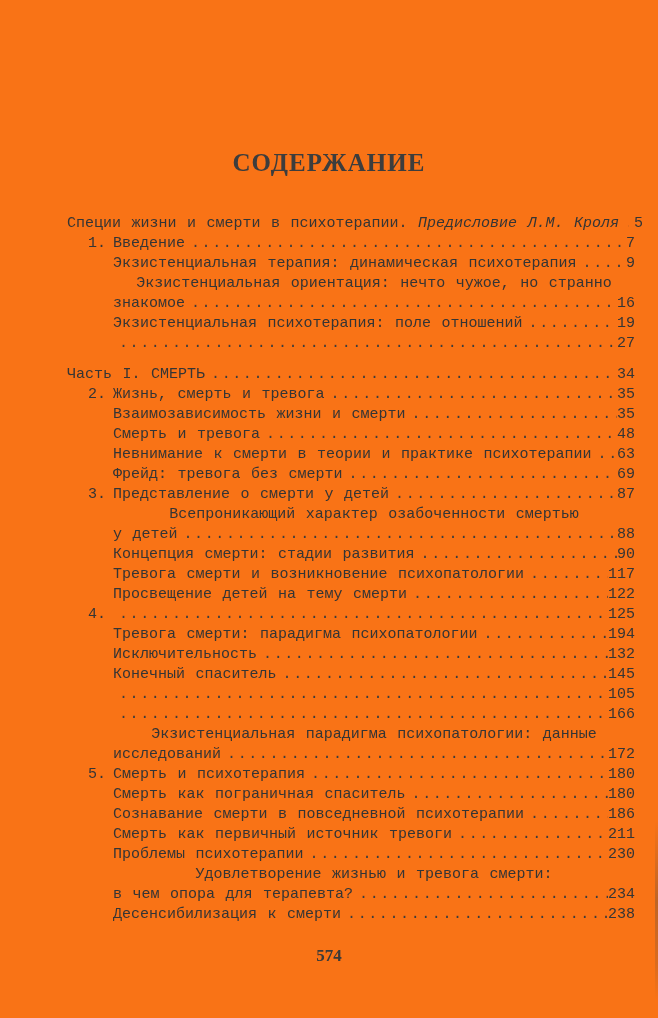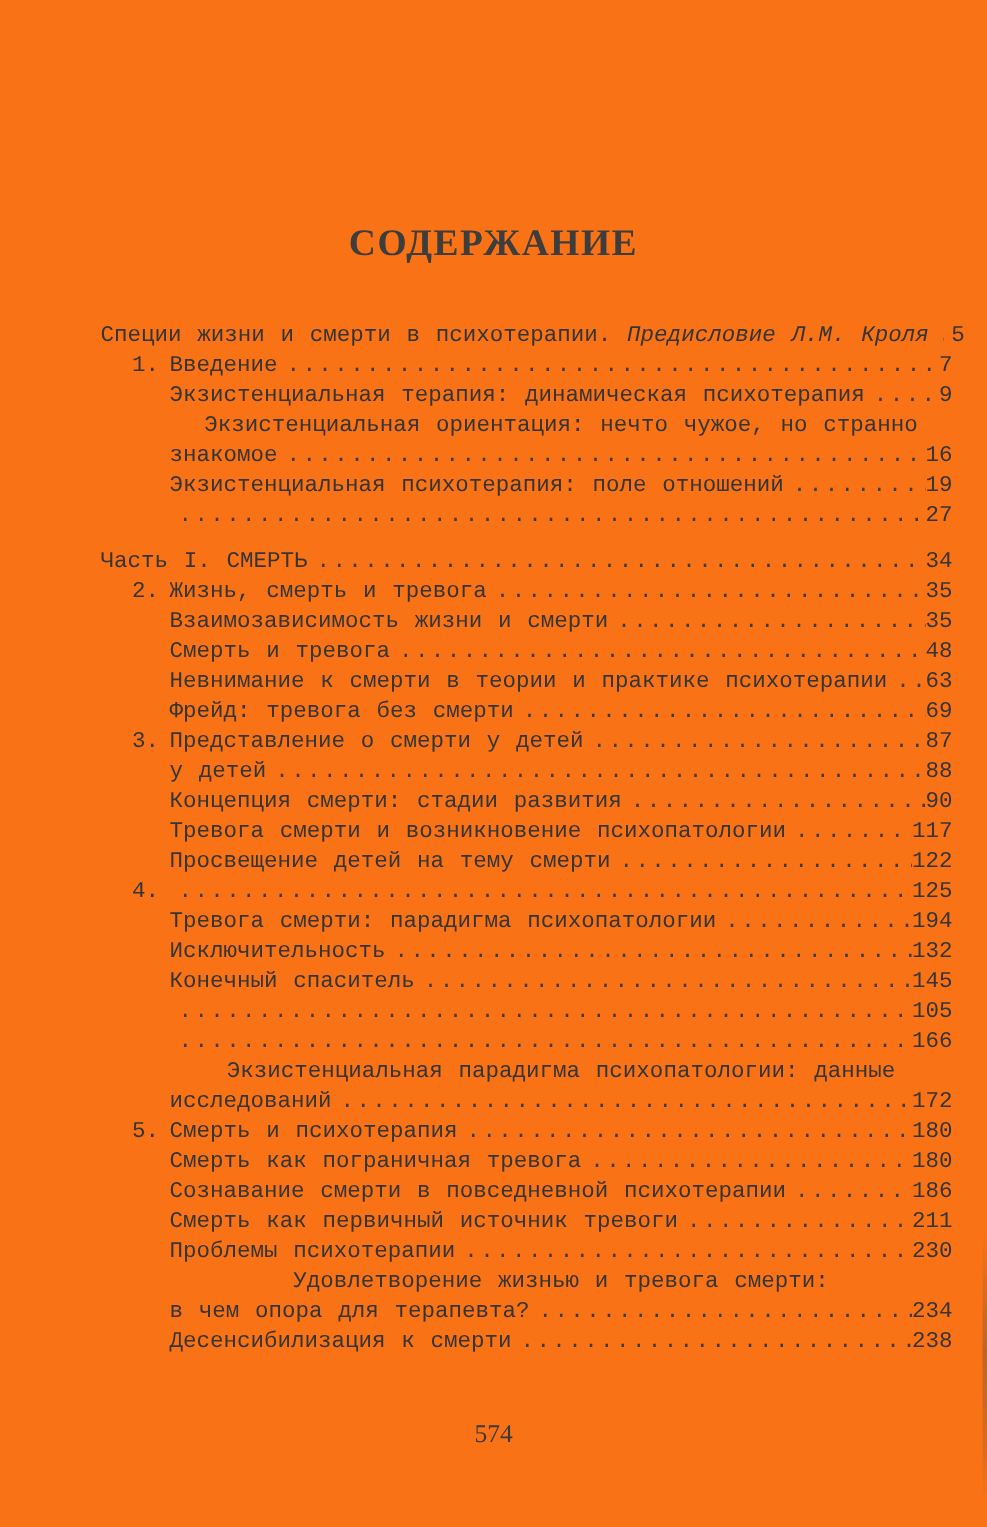--- a/index.html
+++ b/index.html
@@ -57,20 +57,21 @@
     flex: 0 0 auto;
     min-width: 14px;
     text-align: right;
   }
   .footer {
     position: absolute;
     top: 946px; left: 0; right: 0;
     text-align: center;
     font-size: 17px;
     color: #3a3a3a;
+    font-weight: bold;
   }
   .scan-edge {
     position: absolute;
     right: 0;
     top: 820px;
     height: 180px;
     width: 3px;
     background: linear-gradient(to bottom,
       rgba(0,0,0,0) 0%,
       rgba(80,74,68,0.35) 45%,
@@ -148,20 +149,23 @@
         <span class="leader" aria-hidden="true">........................................................................................................................................................................................................</span>
         <span class="pg">69</span>
       </div>
       <div class="row indent-1">
         <span class="num">3.</span>
         <span class="main"><span>Представление о смерти у детей</span></span>
         <span class="leader" aria-hidden="true">........................................................................................................................................................................................................</span>
         <span class="pg">87</span>
       </div>
       <div class="row indent-2">
+        <span class="main"><span>Всепроникающий характер озабоченности смертью</span></span>
+      </div>
+      <div class="row indent-2">
         <span class="main"><span>у детей</span></span>
         <span class="leader" aria-hidden="true">........................................................................................................................................................................................................</span>
         <span class="pg">88</span>
       </div>
       <div class="row indent-2">
         <span class="main"><span>Концепция смерти: стадии развития</span></span>
         <span class="leader" aria-hidden="true">........................................................................................................................................................................................................</span>
         <span class="pg">90</span>
       </div>
       <div class="row indent-2">
@@ -210,21 +214,21 @@
         <span class="leader" aria-hidden="true">........................................................................................................................................................................................................</span>
         <span class="pg">172</span>
       </div>
       <div class="row indent-1">
         <span class="num">5.</span>
         <span class="main"><span>Смерть и психотерапия</span></span>
         <span class="leader" aria-hidden="true">........................................................................................................................................................................................................</span>
         <span class="pg">180</span>
       </div>
       <div class="row indent-2">
-        <span class="main"><span>Смерть как пограничная тревога</span></span>
+        <span class="main"><span>Смерть как пограничная спаситель</span></span>
         <span class="leader" aria-hidden="true">........................................................................................................................................................................................................</span>
         <span class="pg">180</span>
       </div>
       <div class="row indent-2">
         <span class="main"><span>Сознавание смерти в повседневной психотерапии</span></span>
         <span class="leader" aria-hidden="true">........................................................................................................................................................................................................</span>
         <span class="pg">186</span>
       </div>
       <div class="row indent-2">
         <span class="main"><span>Смерть как первичный источник тревоги</span></span>

